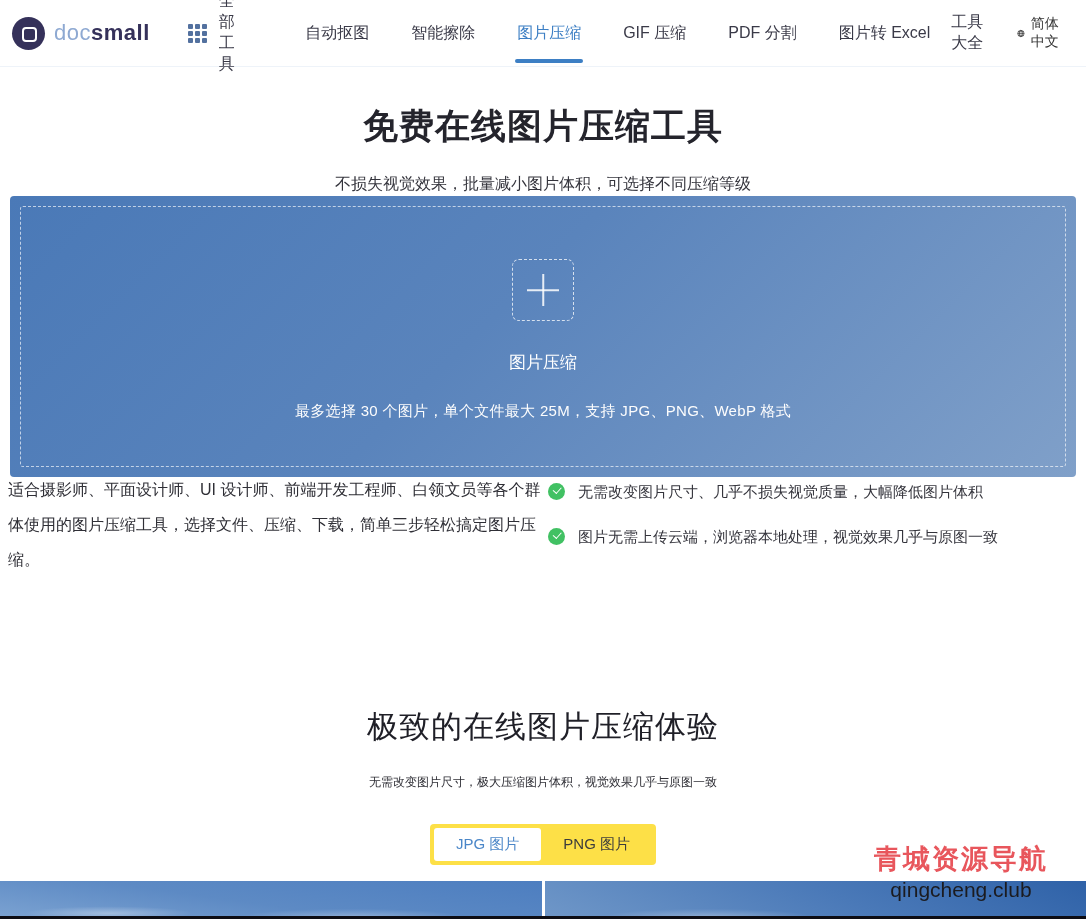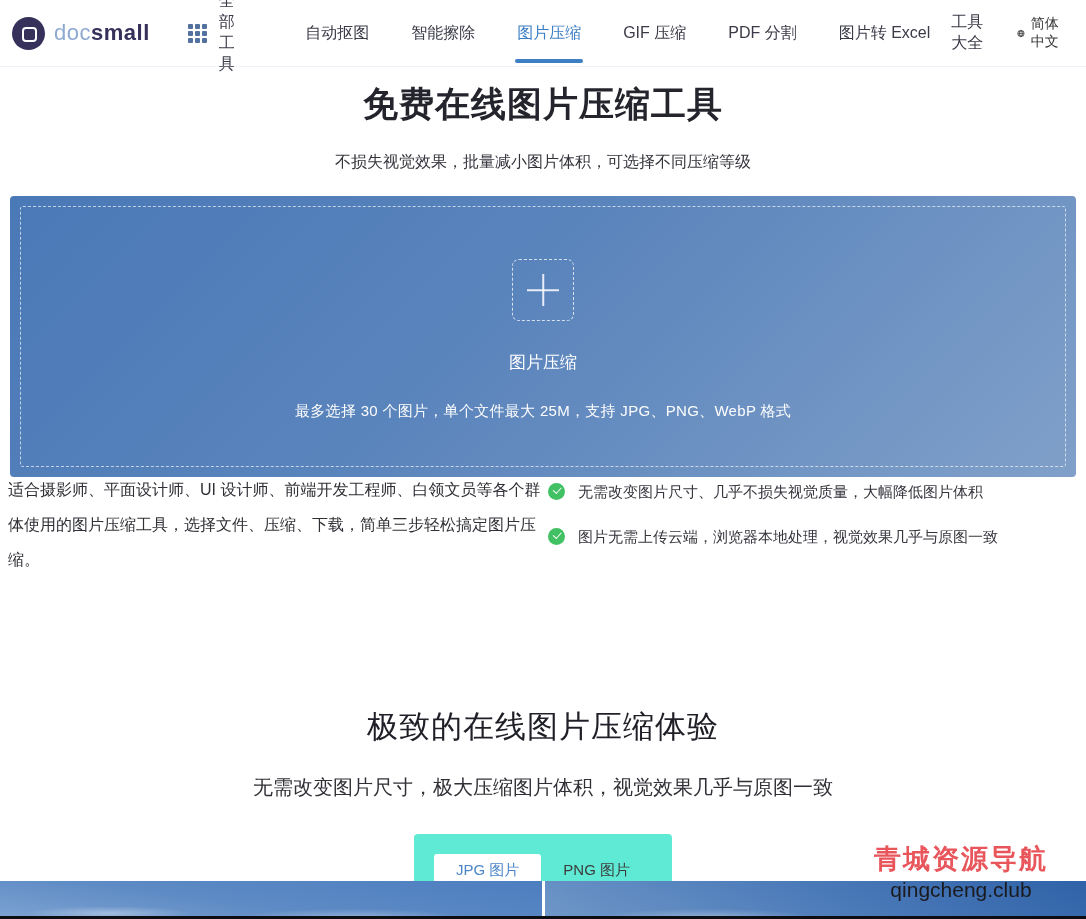--- a/index.html
+++ b/index.html
@@ -76,21 +76,21 @@
   .header-right { margin-left: auto; display: flex; align-items: center; }
   .tools-all-link { font-size: 16px; color: #3a3a48; cursor: pointer; margin-right: 30px; }
   .lang-switch { display: flex; align-items: center; cursor: pointer; }
   .globe-icon { width: 15px; height: 15px; margin-right: 6px; }
   .globe-icon circle, .globe-icon ellipse, .globe-icon line { stroke: #333; stroke-width: 1.4; fill: none; }
   .lang-label { font-size: 14px; color: #333; }
 
   
   .hero { text-align: center; }
   .hero-title {
-    margin-top: 14px;
+    margin-top: 36px;
     font-size: 35px;
     font-weight: 700;
     color: #24242c;
     letter-spacing: 1px;
   }
   .hero-subtitle {
     margin-top: 24px;
     font-size: 16px;
     color: #34343c;
   }
@@ -178,27 +178,27 @@
   .feature-text { font-size: 15px; color: #34343c; line-height: 20px; white-space: nowrap; }
 
   
   .experience { position: absolute; top: 706px; left: 0; right: 0; text-align: center; }
   .exp-title {
     font-size: 31px;
     font-weight: 400;
     color: #1f1f27;
     letter-spacing: 1px;
   }
-  .exp-subtitle { margin-top: 26px; font-size: 20px; color: #2f2f36; }
+  .exp-subtitle { margin-top: 26px; font-size: 12px; color: #2f2f36; }
   .tab-switch {
     margin: 33px auto 0;
     display: inline-flex;
-    background: #5eead4;
+    background: #fde047;
     border-radius: 4px;
-    padding: 20px;
+    padding: 4px;
   }
   .tab {
     font-size: 15px;
     padding: 7px 22px;
     border-radius: 3px;
     color: #3c3c3c;
     cursor: pointer;
     white-space: nowrap;
   }
   .tab.active { background: #ffffff; color: #4a86c8; }

